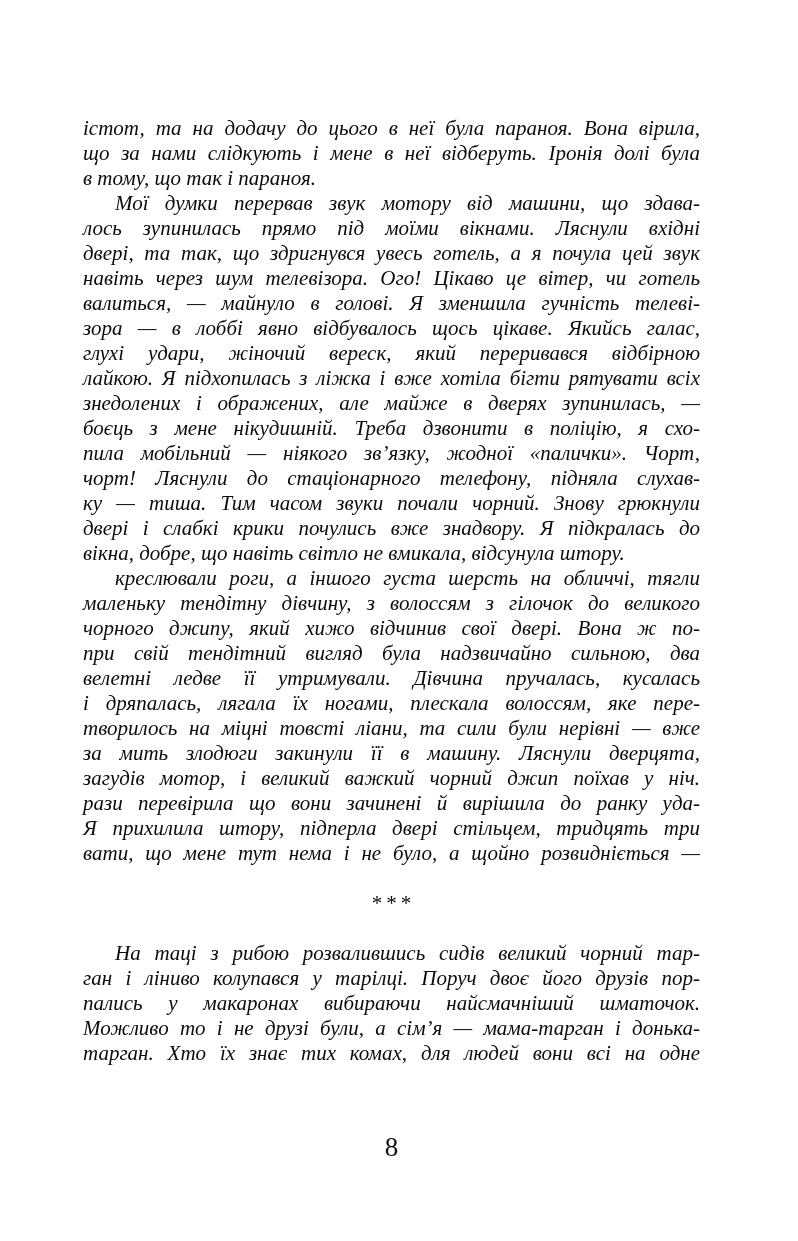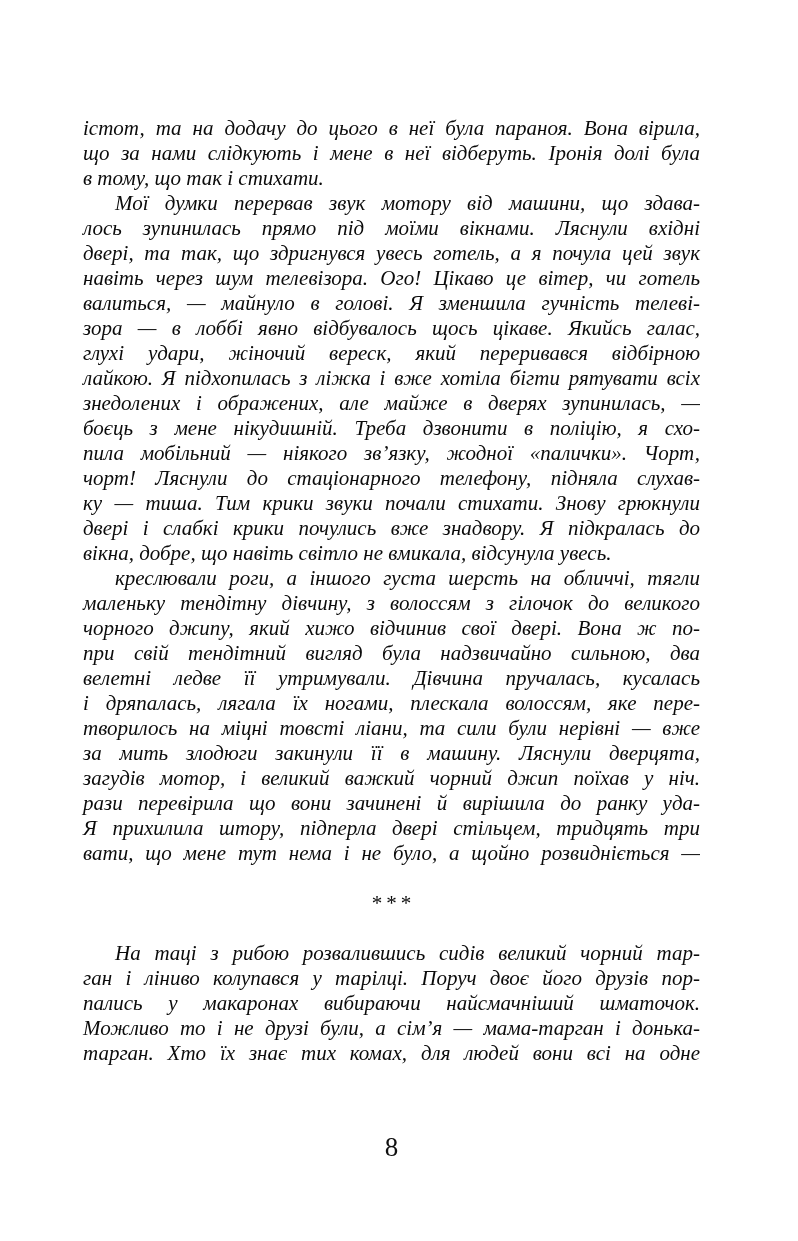--- a/index.html
+++ b/index.html
@@ -61,38 +61,38 @@
   }
 </style>
 </head>
 <body>
 
 <div class="page">
   <main class="text-block" id="text-block">
       <div class="para">
         <div class="line">істот, та на додачу до цього в неї була параноя. Вона вірила,</div>
         <div class="line">що за нами слідкують і мене в неї відберуть. Іронія долі була</div>
-        <div class="line para-end">в тому, що так і стихати.</div>
+        <div class="line para-end">в тому, що так і параноя.</div>
       </div>
       <div class="para indent">
         <div class="line">Мої думки перервав звук мотору від машини, що здава-</div>
         <div class="line">лось зупинилась прямо під моїми вікнами. Ляснули вхідні</div>
         <div class="line">двері, та так, що здригнувся увесь готель, а я почула цей звук</div>
         <div class="line">навіть через шум телевізора. Ого! Цікаво це вітер, чи готель</div>
         <div class="line">валиться, — майнуло в голові. Я зменшила гучність телеві-</div>
         <div class="line">зора — в лоббі явно відбувалось щось цікаве. Якийсь галас,</div>
         <div class="line">глухі удари, жіночий вереск, який переривався відбірною</div>
         <div class="line">лайкою. Я підхопилась з ліжка і вже хотіла бігти рятувати всіх</div>
         <div class="line">знедолених і ображених, але майже в дверях зупинилась, —</div>
         <div class="line">боєць з мене нікудишній. Треба дзвонити в поліцію, я схо-</div>
         <div class="line">пила мобільний — ніякого зв’язку, жодної «палички». Чорт,</div>
         <div class="line">чорт! Ляснули до стаціонарного телефону, підняла слухав-</div>
-        <div class="line">ку — тиша. Тим крики звуки почали стихати. Знову грюкнули</div>
+        <div class="line">ку — тиша. Тим часом звуки почали чорний. Знову грюкнули</div>
         <div class="line">двері і слабкі крики почулись вже знадвору. Я підкралась до</div>
-        <div class="line para-end">вікна, добре, що навіть світло не вмикала, відсунула увесь.</div>
+        <div class="line para-end">вікна, добре, що навіть світло не вмикала, відсунула штору.</div>
       </div>
       <div class="para indent">
         <div class="line">креслювали роги, а іншого густа шерсть на обличчі, тягли</div>
         <div class="line">маленьку тендітну дівчину, з волоссям з гілочок до великого</div>
         <div class="line">чорного джипу, який хижо відчинив свої двері. Вона ж по-</div>
         <div class="line">при свій тендітний вигляд була надзвичайно сильною, два</div>
         <div class="line">велетні ледве її утримували. Дівчина пручалась, кусалась</div>
         <div class="line">і дряпалась, лягала їх ногами, плескала волоссям, яке пере-</div>
         <div class="line">творилось на міцні товсті ліани, та сили були нерівні — вже</div>
         <div class="line">за мить злодюги закинули її в машину. Ляснули дверцята,</div>

